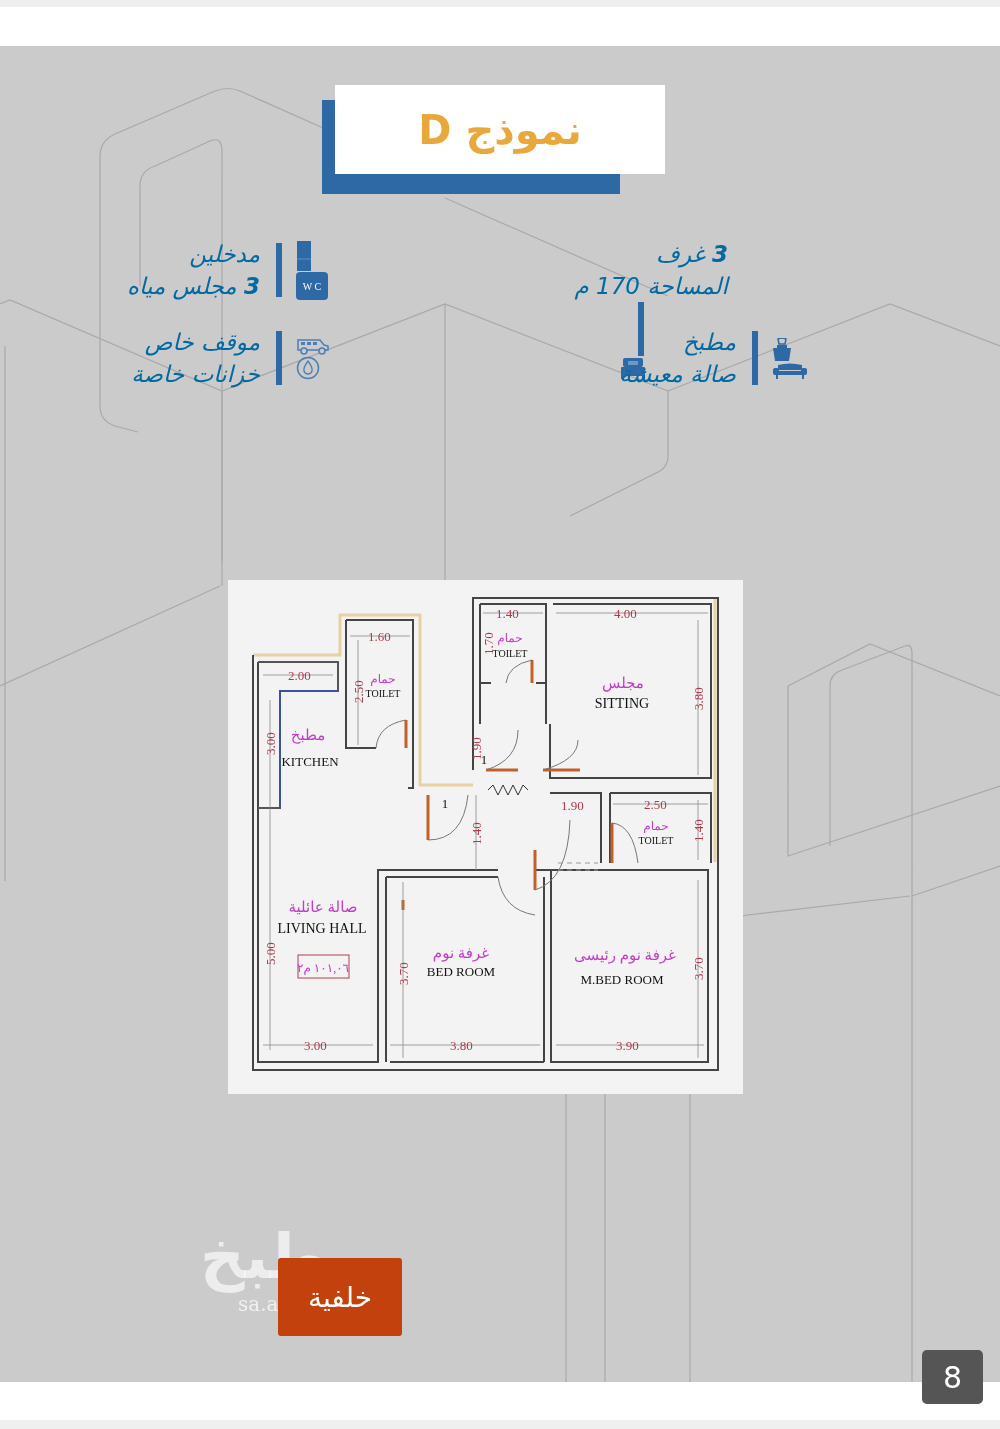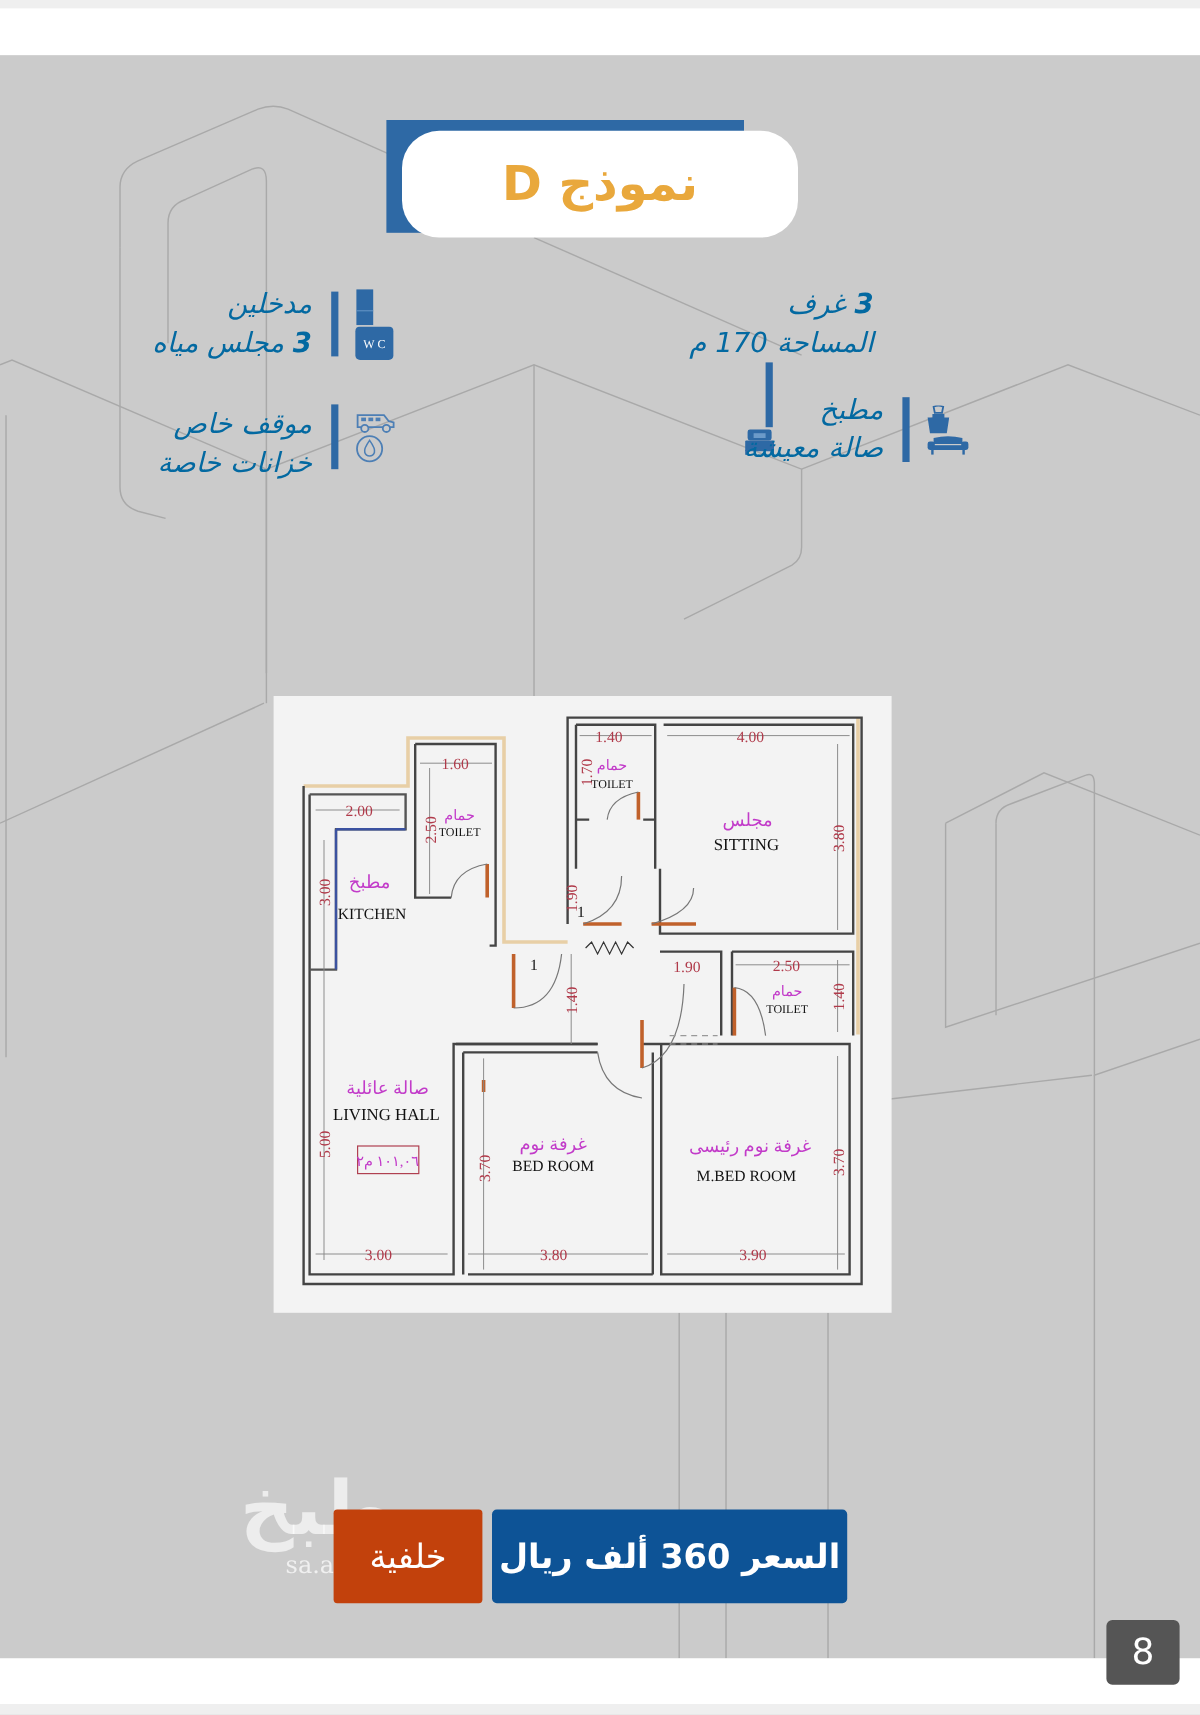--- a/index.html
+++ b/index.html
@@ -47,21 +47,21 @@
     <path d="M830 640 L830 660 L830 800"></path>
     <path d="M830 640 Q830 628 842 624 L905 600 Q912 597 912 608 L912 850 L1000 820"></path>
     <path d="M912 850 L912 1336"></path>
     <path d="M566 1048 L566 1336"></path>
     <path d="M605 1048 L605 1336"></path>
     <path d="M690 1048 L690 1336"></path>
     <path d="M740 870 L910 850"></path>
   </svg>
 
   <div class="title-accent" style="top:54px;"></div>
-  <div class="title-box" style="top:63px;border-radius:31px;">
+  <div class="title-box" style="top:39px;">
     <span class="title-text">نموذج D</span>
   </div>
 
   <div class="feat" style="left:552px;top:192px;flex-direction:column;">
     <div class="txt" style="width:176px;">
       <div><b>3</b> <span>غرف</span></div>
       <div>المساحة 170 م</div>
     </div>
     <div class="bar"></div>
     <div class="icons">
@@ -109,21 +109,21 @@
           <line x1="1" y1="18" x2="15" y2="18" stroke="#6b9ac9" stroke-width="0.8"></line>
         </svg>
       <svg width="32" height="28" viewBox="0 0 32 28">
           <rect x="0" y="0" width="32" height="28" rx="4" fill="#2e69a5"></rect>
           <text x="16" y="18" font-size="10" fill="#ffffff" text-anchor="middle" font-family="Liberation Serif, serif">W C</text>
         </svg>
     </div>
   </div>
 
   <div class="feat" style="left:84px;top:280px;">
-    <div class="txt" style="width:176px;margin-top:12px;">
+    <div class="txt" style="width:176px;">
       <div>موقف خاص</div>
       <div>خزانات خاصة</div>
     </div>
     <div class="bar"></div>
     <div class="icons">
       <svg width="34" height="18" viewBox="0 0 34 18">
           <path d="M2 3 L24 3 L28 8 L32 9 L32 13 L2 13 Z" fill="none" stroke="#4d7fb5" stroke-width="1.5"></path>
           <rect x="5" y="5" width="4" height="3" fill="#4d7fb5"></rect>
           <rect x="11" y="5" width="4" height="3" fill="#4d7fb5"></rect>
           <rect x="17" y="5" width="4" height="3" fill="#4d7fb5"></rect>
@@ -256,22 +256,19 @@
   </div>
 
   <div class="watermark" style="top:1176px;">
     <div class="wm-logo">مطبخ</div>
     <div class="wm-url">sa.aqar.fm</div>
   </div>
 
   <div class="back-btn" style="top:1212px;">
     <span>خلفية</span>
   </div>
-  <div class="price-btn" style="top:1212px;">
-    <span>السعر 360 ألف ريال</span>
-  </div>
 </div>
 
 <div class="botband"></div>
 
 <div class="page-num">
   <span>8</span>
 </div>
 
 </body></html>

